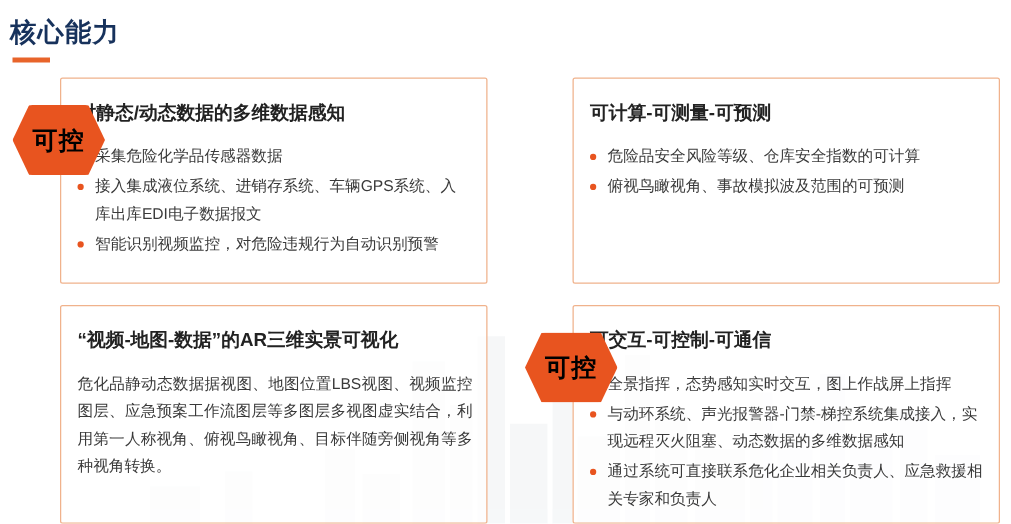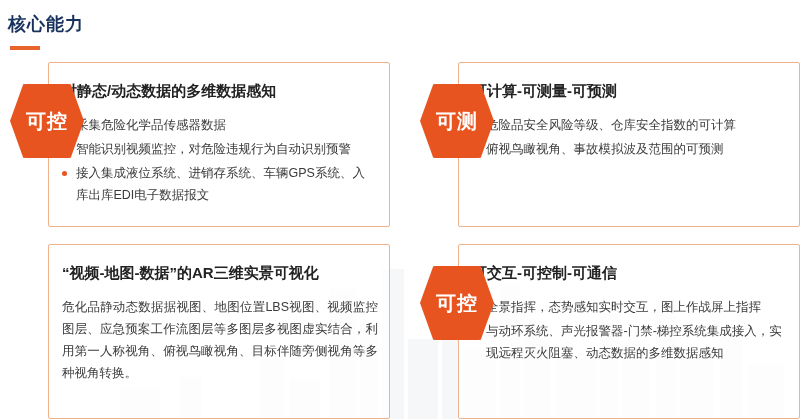--- a/index.html
+++ b/index.html
@@ -10,44 +10,44 @@
     overflow:hidden;
     position:relative;
   }
   
   .skyline{
     position:absolute;left:0;bottom:0;width:809px;height:190px;
     opacity:.5;pointer-events:none;
   }
   .page-title{
     position:absolute;left:8px;top:12px;
-    font-size:18px;font-weight:bold;color:#17325c;
+    font-size:21px;font-weight:bold;color:#17325c;
     letter-spacing:1px;
   }
   .title-rule{
     position:absolute;left:10px;top:46px;width:30px;height:4px;background:#e8642a;
   }
   .cards{
     position:absolute;left:0;top:62px;width:809px;height:357px;
   }
   .card{
     position:absolute;
     box-sizing:border-box;
   }
   .card .panel{
     position:absolute;left:38px;top:0;right:0;bottom:0;
     border:1px solid #f0b28c;
     background:rgba(255,255,255,.72);
     border-radius:2px;
   }
   .badge{
     position:absolute;left:0;top:22px;
-    width:74px;height:74px;
+    width:74px;height:56px;
     background:#e8541f;
-    color:#ffffff;
+    color:#000000;
     font-size:20px;font-weight:bold;
     letter-spacing:1px;
     display:flex;align-items:center;justify-content:center;
     
     border-radius:16px;
     transform:rotate(0deg);
     clip-path:polygon(18% 0%, 82% 0%, 100% 50%, 82% 100%, 18% 100%, 0% 50%);
     z-index:3;
   }
   .card-head{
@@ -115,44 +115,44 @@
 <div class="title-rule"></div>
 
 <div class="cards">
 
   <div class="card" id="card-1">
     <div class="panel"></div>
     <div class="badge">可控</div>
     <div class="card-head">对静态/动态数据的多维数据感知</div>
     <div class="bullets">
       <div class="bullet">采集危险化学品传感器数据</div>
+      <div class="bullet">接入集成液位系统、进销存系统、车辆GPS系统、入库出库EDI电子数据报文</div>
       <div class="bullet">智能识别视频监控，对危险违规行为自动识别预警</div>
-      <div class="bullet">接入集成液位系统、进销存系统、车辆GPS系统、入库出库EDI电子数据报文</div>
     </div>
   </div>
 
   <div class="card" id="card-2">
     <div class="panel"></div>
-    <div class="badge">可测</div>
     <div class="card-head">可计算-可测量-可预测</div>
     <div class="bullets">
       <div class="bullet">危险品安全风险等级、仓库安全指数的可计算</div>
       <div class="bullet">俯视鸟瞰视角、事故模拟波及范围的可预测</div>
     </div>
   </div>
 
   <div class="card" id="card-3">
     <div class="panel"></div>
     <div class="card-head">“视频-地图-数据”的AR三维实景可视化</div>
     <div class="para" style="top:52px;">危化品静动态数据据视图、地图位置LBS视图、视频监控图层、应急预案工作流图层等多图层多视图虚实结合，利用第一人称视角、俯视鸟瞰视角、目标伴随旁侧视角等多种视角转换。</div>
   </div>
 
   <div class="card" id="card-4">
     <div class="panel"></div>
     <div class="badge">可控</div>
     <div class="card-head">可交互-可控制-可通信</div>
     <div class="bullets">
       <div class="bullet">全景指挥，态势感知实时交互，图上作战屏上指挥</div>
       <div class="bullet">与动环系统、声光报警器-门禁-梯控系统集成接入，实现远程灭火阻塞、动态数据的多维数据感知</div>
+      <div class="bullet">通过系统可直接联系危化企业相关负责人、应急救援相关专家和负责人</div>
     </div>
   </div>
 
 </div>
 
 </body></html>

